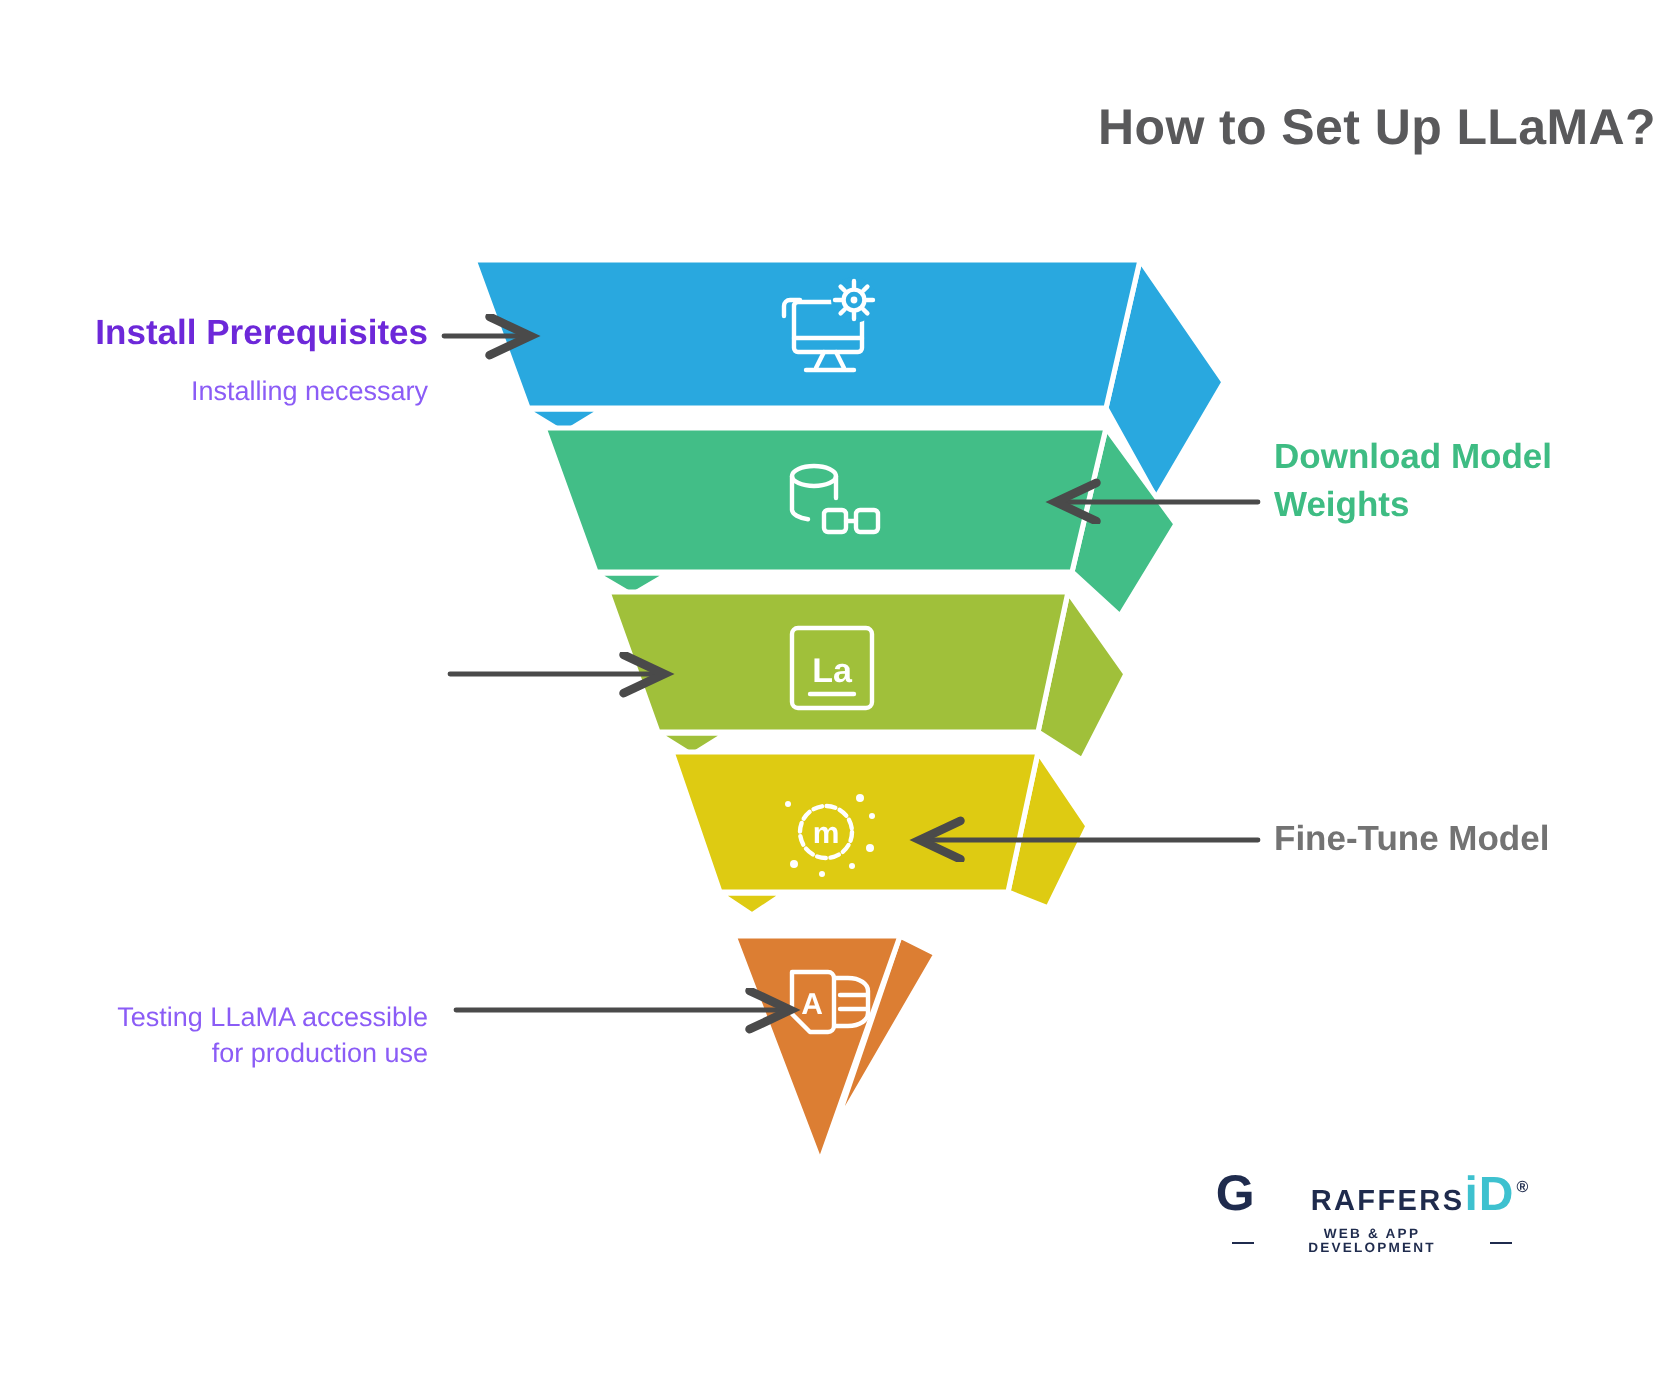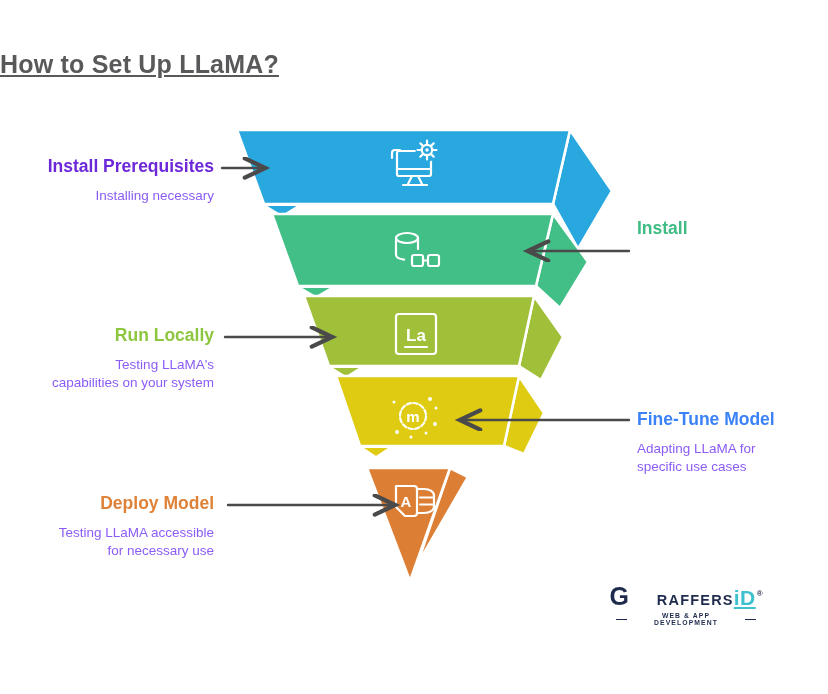--- a/index.html
+++ b/index.html
@@ -1,43 +1,43 @@
 <!DOCTYPE html>
 <html><head>
 <meta charset="utf-8">
 <style>
   html,body{margin:0;padding:0;background:#fff;}
   .canvas{
     position:relative;width:828px;height:694px;background:#ffffff;
     font-family:"Liberation Sans",sans-serif;overflow:hidden;
   }
   .page-title{
-    position:absolute;top:50px;left:0;width:100%;text-align:left;
-    font-size:25px;font-weight:bold;color:#59595b;letter-spacing:.2px;margin:0;text-decoration:underline;
+    position:absolute;top:50px;left:0;width:100%;text-align:right;
+    font-size:25px;font-weight:bold;color:#59595b;letter-spacing:.2px;margin:0;
   }
   svg.funnel{position:absolute;left:0;top:0;}
   .band{stroke:#ffffff;stroke-width:2.6;stroke-linejoin:round;}
   .fold{stroke:#ffffff;stroke-width:1.8;stroke-linejoin:round;}
   .icon-stroke{fill:none;stroke:#ffffff;stroke-width:2.2;stroke-linecap:round;stroke-linejoin:round;}
   .icon-fillwhite{fill:#ffffff;stroke:none;}
   .icon-glyph{fill:#ffffff;font-family:"Liberation Sans",sans-serif;font-weight:bold;text-anchor:middle;}
   .arrow{stroke:#4a4a4a;stroke-width:2.4;fill:none;stroke-linecap:round;}
 
   .label-block{position:absolute;}
   .label-left{width:204px;left:10px;text-align:right;}
   .label-right{width:185px;left:637px;text-align:left;}
   .step-title{font-size:17.5px;font-weight:bold;line-height:24px;}
   .step-desc{margin-top:9px;font-size:13.5px;line-height:18px;color:#8b5cf6;}
   .step-desc span{display:block;}
 
   .logo{position:absolute;left:616px;top:584px;width:140px;text-align:center;}
   .logo .brand{display:flex;align-items:baseline;justify-content:center;color:#1f2b4d;font-weight:bold;}
   .logo .g{font-size:25px;line-height:25px;}
   .logo .mid{font-size:14.5px;letter-spacing:1.2px;padding-left:28px;}
-  .logo .suffix{font-size:21px;color:#3ec1cf;letter-spacing:.5px;text-decoration:underline;}
+  .logo .suffix{font-size:24px;color:#3ec1cf;letter-spacing:.5px;}
   .logo .reg{font-size:8px;color:#1f2b4d;position:relative;top:-9px;margin-left:1px;}
   .logo .tagline{margin-top:2px;display:flex;align-items:center;justify-content:center;gap:5px;
     color:#1f2b4d;font-size:6.8px;font-weight:bold;letter-spacing:1.1px;}
   .logo .dash{display:inline-block;width:12px;height:1px;background:#1f2b4d;}
 </style>
 </head>
 <body>
 
 <div class="canvas">
 
@@ -129,45 +129,34 @@
 
   <div class="label-block label-left" style="top:154px;">
     <div class="step-title" style="color: #6d28d9;">Install Prerequisites</div>
     <div class="step-desc">
       <span>Installing necessary</span>
     </div>
   </div>
 
   <div class="label-block label-right" style="top:216px;">
     <div class="step-title" style="color: rgb(62, 188, 131);">
-      <span style="display:block">Install</span>
+      <span style="display:block">Download Model</span>
+      <span style="display:block">Weights</span>
     </div>
   </div>
 
-  <div class="label-block label-left" style="top:323px;">
-    <div class="step-title" style="color: rgb(141, 198, 63);">Run Locally</div>
-    <div class="step-desc">
-      <span>Testing LLaMA's</span>
-      <span>capabilities on your system</span>
-    </div>
-  </div>
 
   <div class="label-block label-right" style="top:407px;">
-    <div class="step-title" style="color: #3b82f6;">Fine-Tune Model</div>
-    <div class="step-desc">
-      <span>Adapting LLaMA for</span>
-      <span>specific use cases</span>
-    </div>
+    <div class="step-title" style="color: #737373;">Fine-Tune Model</div>
   </div>
 
   <div class="label-block label-left" style="top:491px;">
-    <div class="step-title" style="color: rgb(223, 129, 54);">Deploy Model</div>
     <div class="step-desc">
       <span>Testing LLaMA accessible</span>
-      <span>for necessary use</span>
+      <span>for production use</span>
     </div>
   </div>
 
   <div class="logo">
     <div class="brand">
       <span class="g">G</span>
       <span class="mid">RAFFERS</span>
       <span class="suffix">iD</span>
       <span class="reg">®</span>
     </div>

